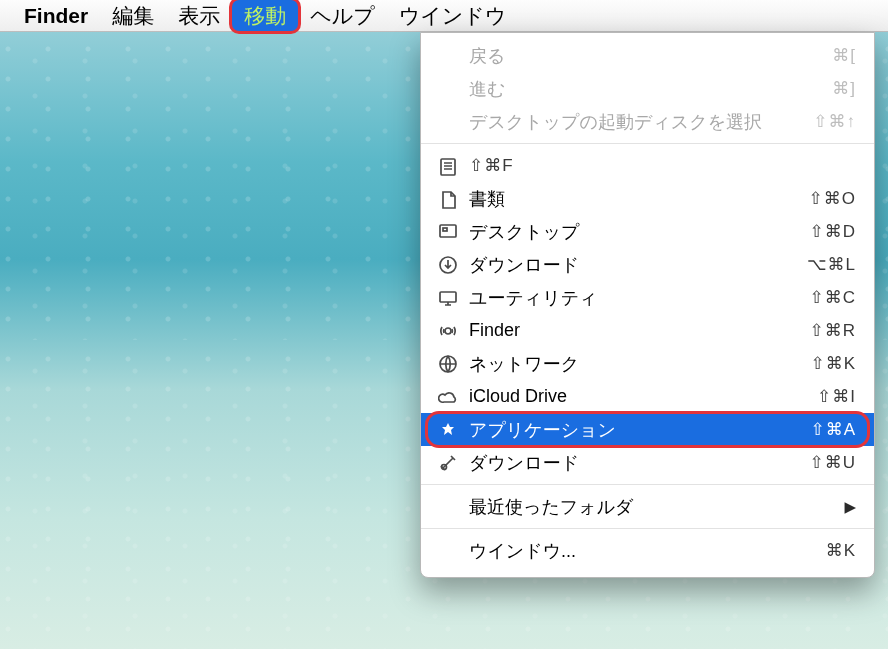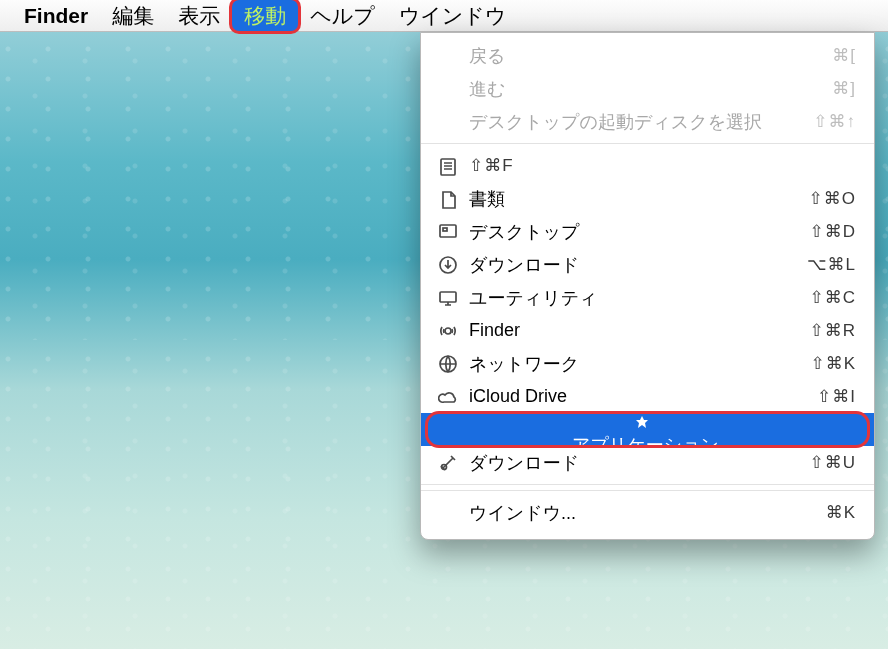--- a/index.html
+++ b/index.html
@@ -65,21 +65,20 @@
   .row .ic svg{width:20px;height:20px;stroke:currentColor;fill:none;stroke-width:1.7}
   .row .ic.fill svg{fill:currentColor;stroke:none}
   .row .lbl{flex:1}
   .row .sc{font-size:17px; color:#3a3a3a; letter-spacing:1px}
   .row.disabled{color:#a8a8a8}
   .row.disabled .sc{color:#bdbdbd}
   .row.selected{background:#1a6de0;color:#fff}
   .row.selected .ic, .row.selected .sc{color:#fff}
   .row.highlight-ring{
     position:relative;
-    flex-direction:column;
   }
   .row.highlight-ring::after{
     content:""; position:absolute; left:4px; right:4px; top:-2px; bottom:-2px;
     border:3px solid #e3343a; border-radius:14px; pointer-events:none;
   }
   .sep{height:1px;background:#e2e2e2;margin:5px 0}
   .sub-arrow{font-size:15px;color:#2a2a2a}
 </style>
 </head>
 <body>
@@ -196,20 +195,25 @@
     <div class="row">
       <span class="ic">
         <svg viewBox="0 0 20 20">
           <use href="#i-util"></use>
         </svg>
       </span>
       <span class="lbl">ダウンロード</span>
       <span class="sc">⇧⌘U</span>
     </div>
     <div class="sep"></div>
+    <div class="row">
+      <span class="ic"></span>
+      <span class="lbl">最近使ったフォルダ</span>
+      <span class="sub-arrow">▶</span>
+    </div>
     <div class="sep"></div>
     <div class="row">
       <span class="ic"></span>
       <span class="lbl">ウインドウ...</span>
       <span class="sc">⌘K</span>
     </div>
   </div>
 
 <svg width="0" height="0" style="position:absolute">
   <defs>

